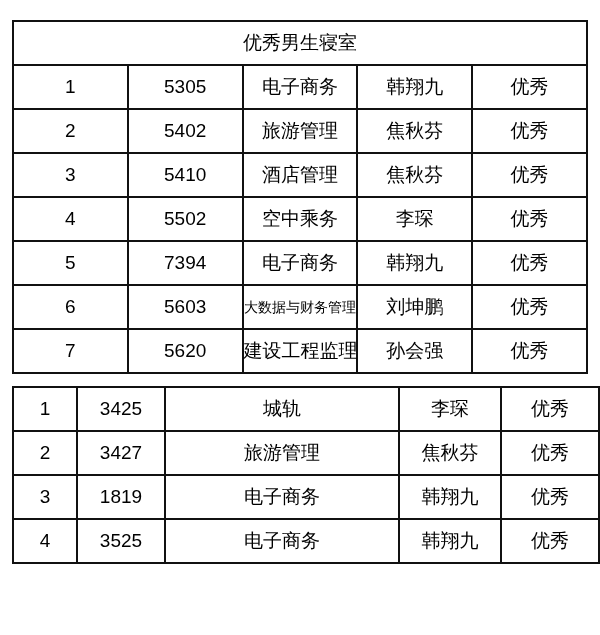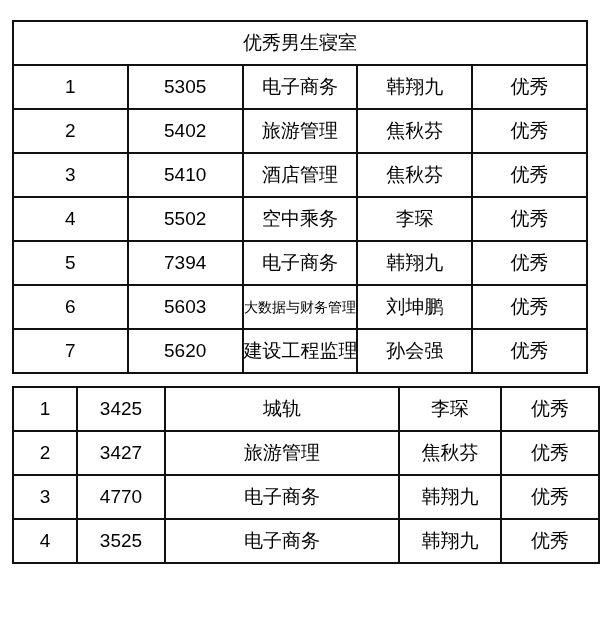--- a/index.html
+++ b/index.html
@@ -128,21 +128,21 @@
       </tr>
       <tr>
         <td class="col-idx">2</td>
         <td class="col-room">3427</td>
         <td class="col-maj major">旅游管理</td>
         <td class="col-adv">焦秋芬</td>
         <td class="col-res">优秀</td>
       </tr>
       <tr>
         <td class="col-idx">3</td>
-        <td class="col-room">4770</td>
+        <td class="col-room">1819</td>
         <td class="col-maj major">电子商务</td>
         <td class="col-adv">韩翔九</td>
         <td class="col-res">优秀</td>
       </tr>
       <tr>
         <td class="col-idx">4</td>
         <td class="col-room">3525</td>
         <td class="col-maj major">电子商务</td>
         <td class="col-adv">韩翔九</td>
         <td class="col-res">优秀</td>

